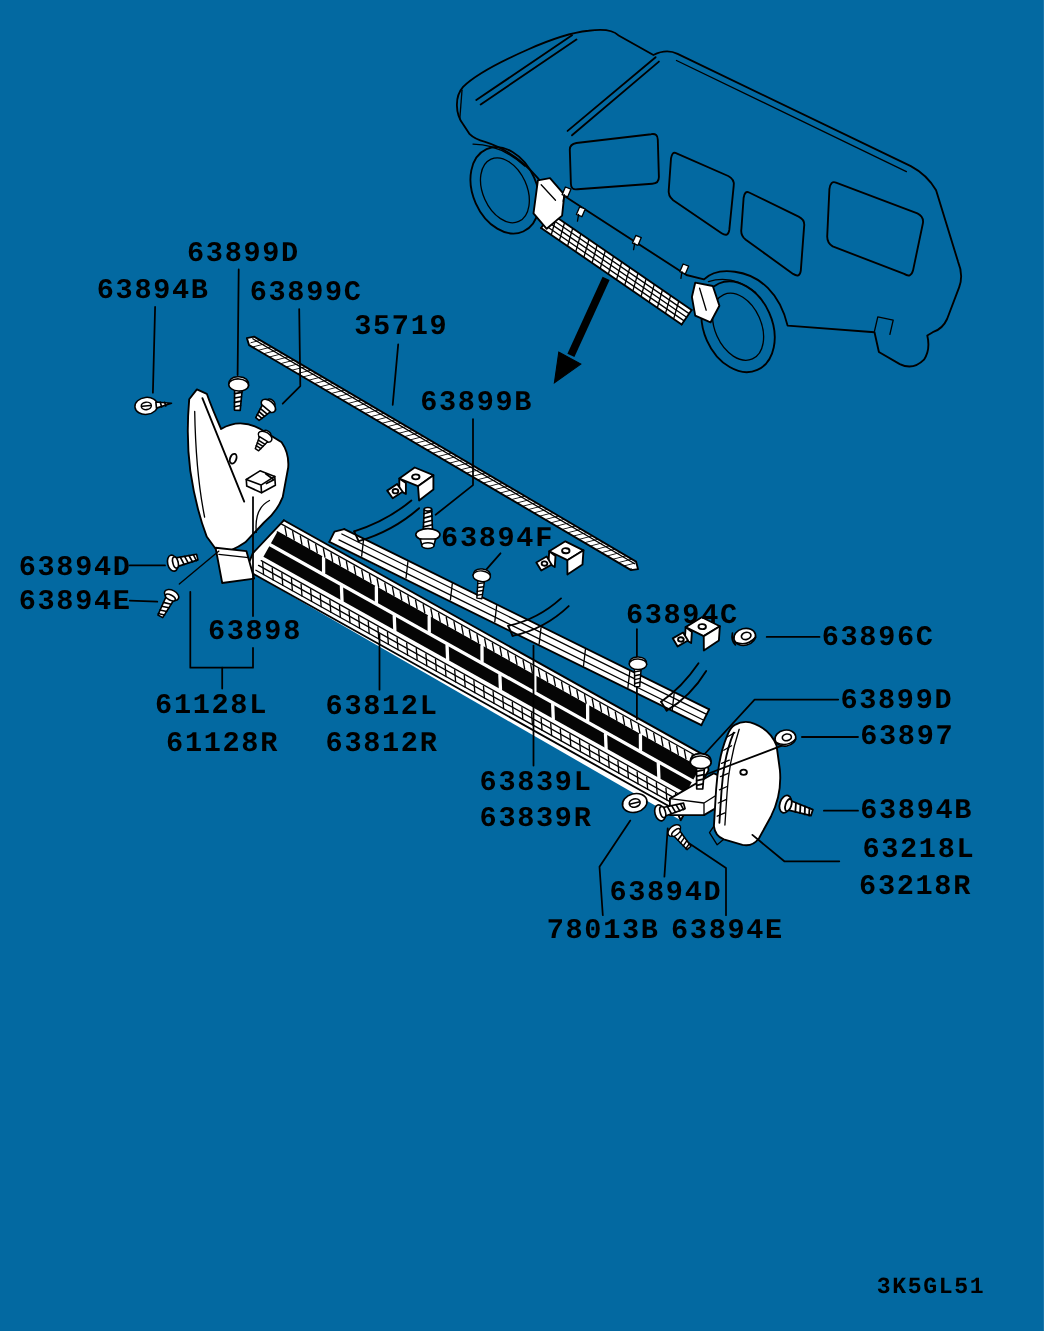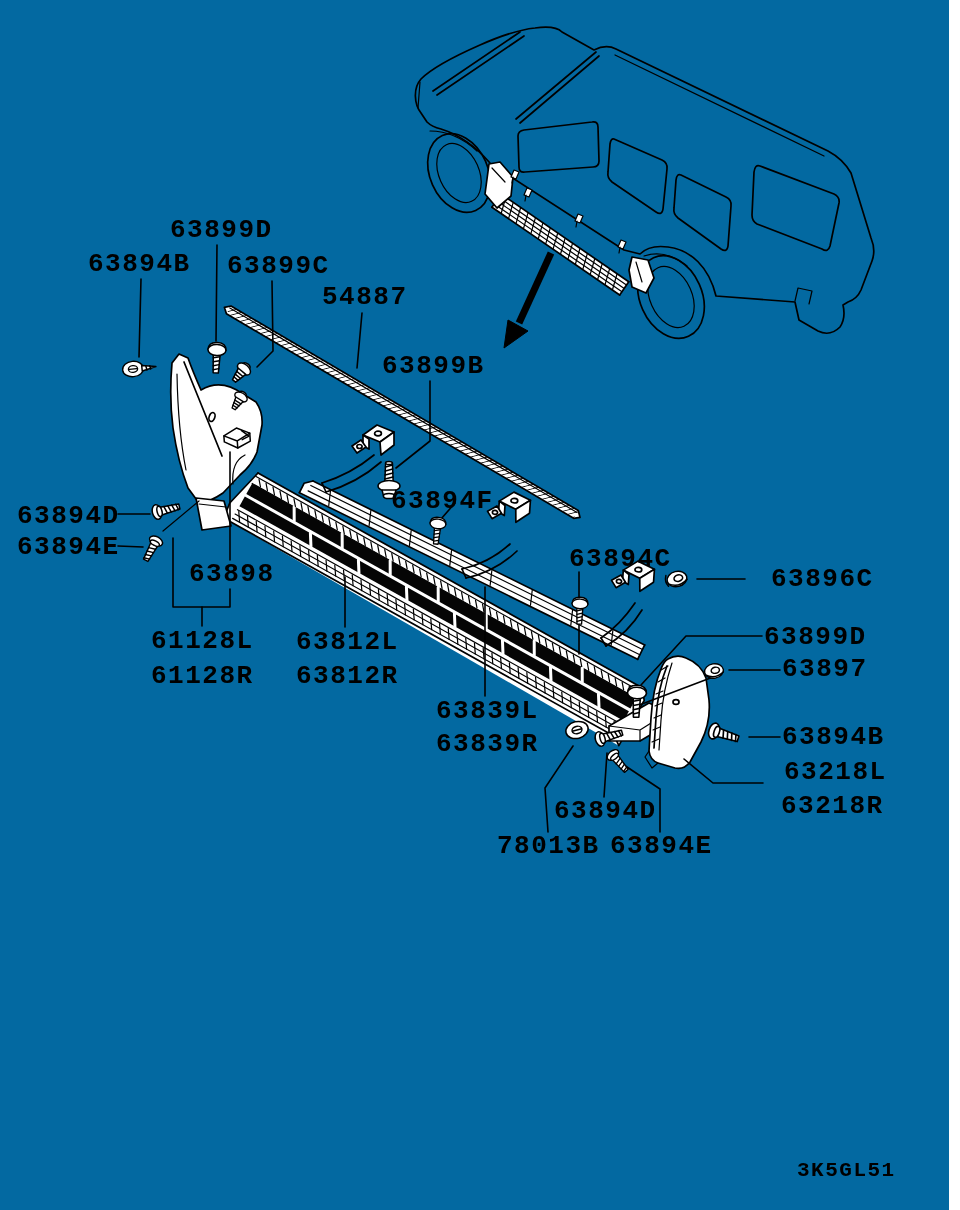--- a/index.html
+++ b/index.html
@@ -434,29 +434,29 @@
       <use href="#screwSide" transform="translate(600,739) rotate(-16)"></use>
       <use href="#screwSide" transform="translate(613,755) rotate(50) scale(0.9)"></use>
     </g>
   </g>
 </svg>
 
 <div>
       <div class="part-label" style="left: 170px; top: 217px;">63899D</div>
       <div class="part-label" style="left: 88px; top: 251px;">63894B</div>
       <div class="part-label" style="left: 227px; top: 253px;">63899C</div>
-      <div class="part-label" style="left: 322px; top: 284px;">54887</div>
+      <div class="part-label" style="left: 322px; top: 284px;">35719</div>
       <div class="part-label" style="left: 382px; top: 353px;">63899B</div>
-      <div class="part-label" style="left: 391px; top: 476px; margin-top: 12px;">63894F</div>
+      <div class="part-label" style="left: 401px; top: 476px;">63894F</div>
       <div class="part-label" style="left: 17px; top: 503px;">63894D</div>
       <div class="part-label" style="left: 17px; top: 534px;">63894E</div>
       <div class="part-label" style="left: 529px; top: 546px; margin-left: 40px;">63894C</div>
       <div class="part-label" style="left: 189px; top: 561px;">63898</div>
-      <div class="part-label" style="left: 747px; top: 566px; margin-left: 24px;">63896C</div>
-      <div class="part-label" style="left: 151px; top: 628px;">61128L</div>
+      <div class="part-label" style="left: 747px; top: 566px;">63896C</div>
+      <div class="part-label" style="left: 141px; top: 628px;">61128L</div>
       <div class="part-label" style="left: 151px; top: 663px;">61128R</div>
       <div class="part-label" style="left: 296px; top: 629px; text-align: center;">63812L</div>
       <div class="part-label" style="left: 296px; top: 663px;">63812R</div>
       <div class="part-label" style="left: 764px; top: 624px;">63899D</div>
       <div class="part-label" style="left: 782px; top: 656px; text-align: right;">63897</div>
       <div class="part-label" style="left: 436px; top: 698px;">63839L</div>
       <div class="part-label" style="left: 436px; top: 731px;">63839R</div>
       <div class="part-label" style="left: 782px; top: 724px;">63894B</div>
       <div class="part-label" style="left: 766px; top: 759px; margin-left: 18px;">63218L</div>
       <div class="part-label" style="left: 766px; top: 793px; margin-left: 15px;">63218R</div>

